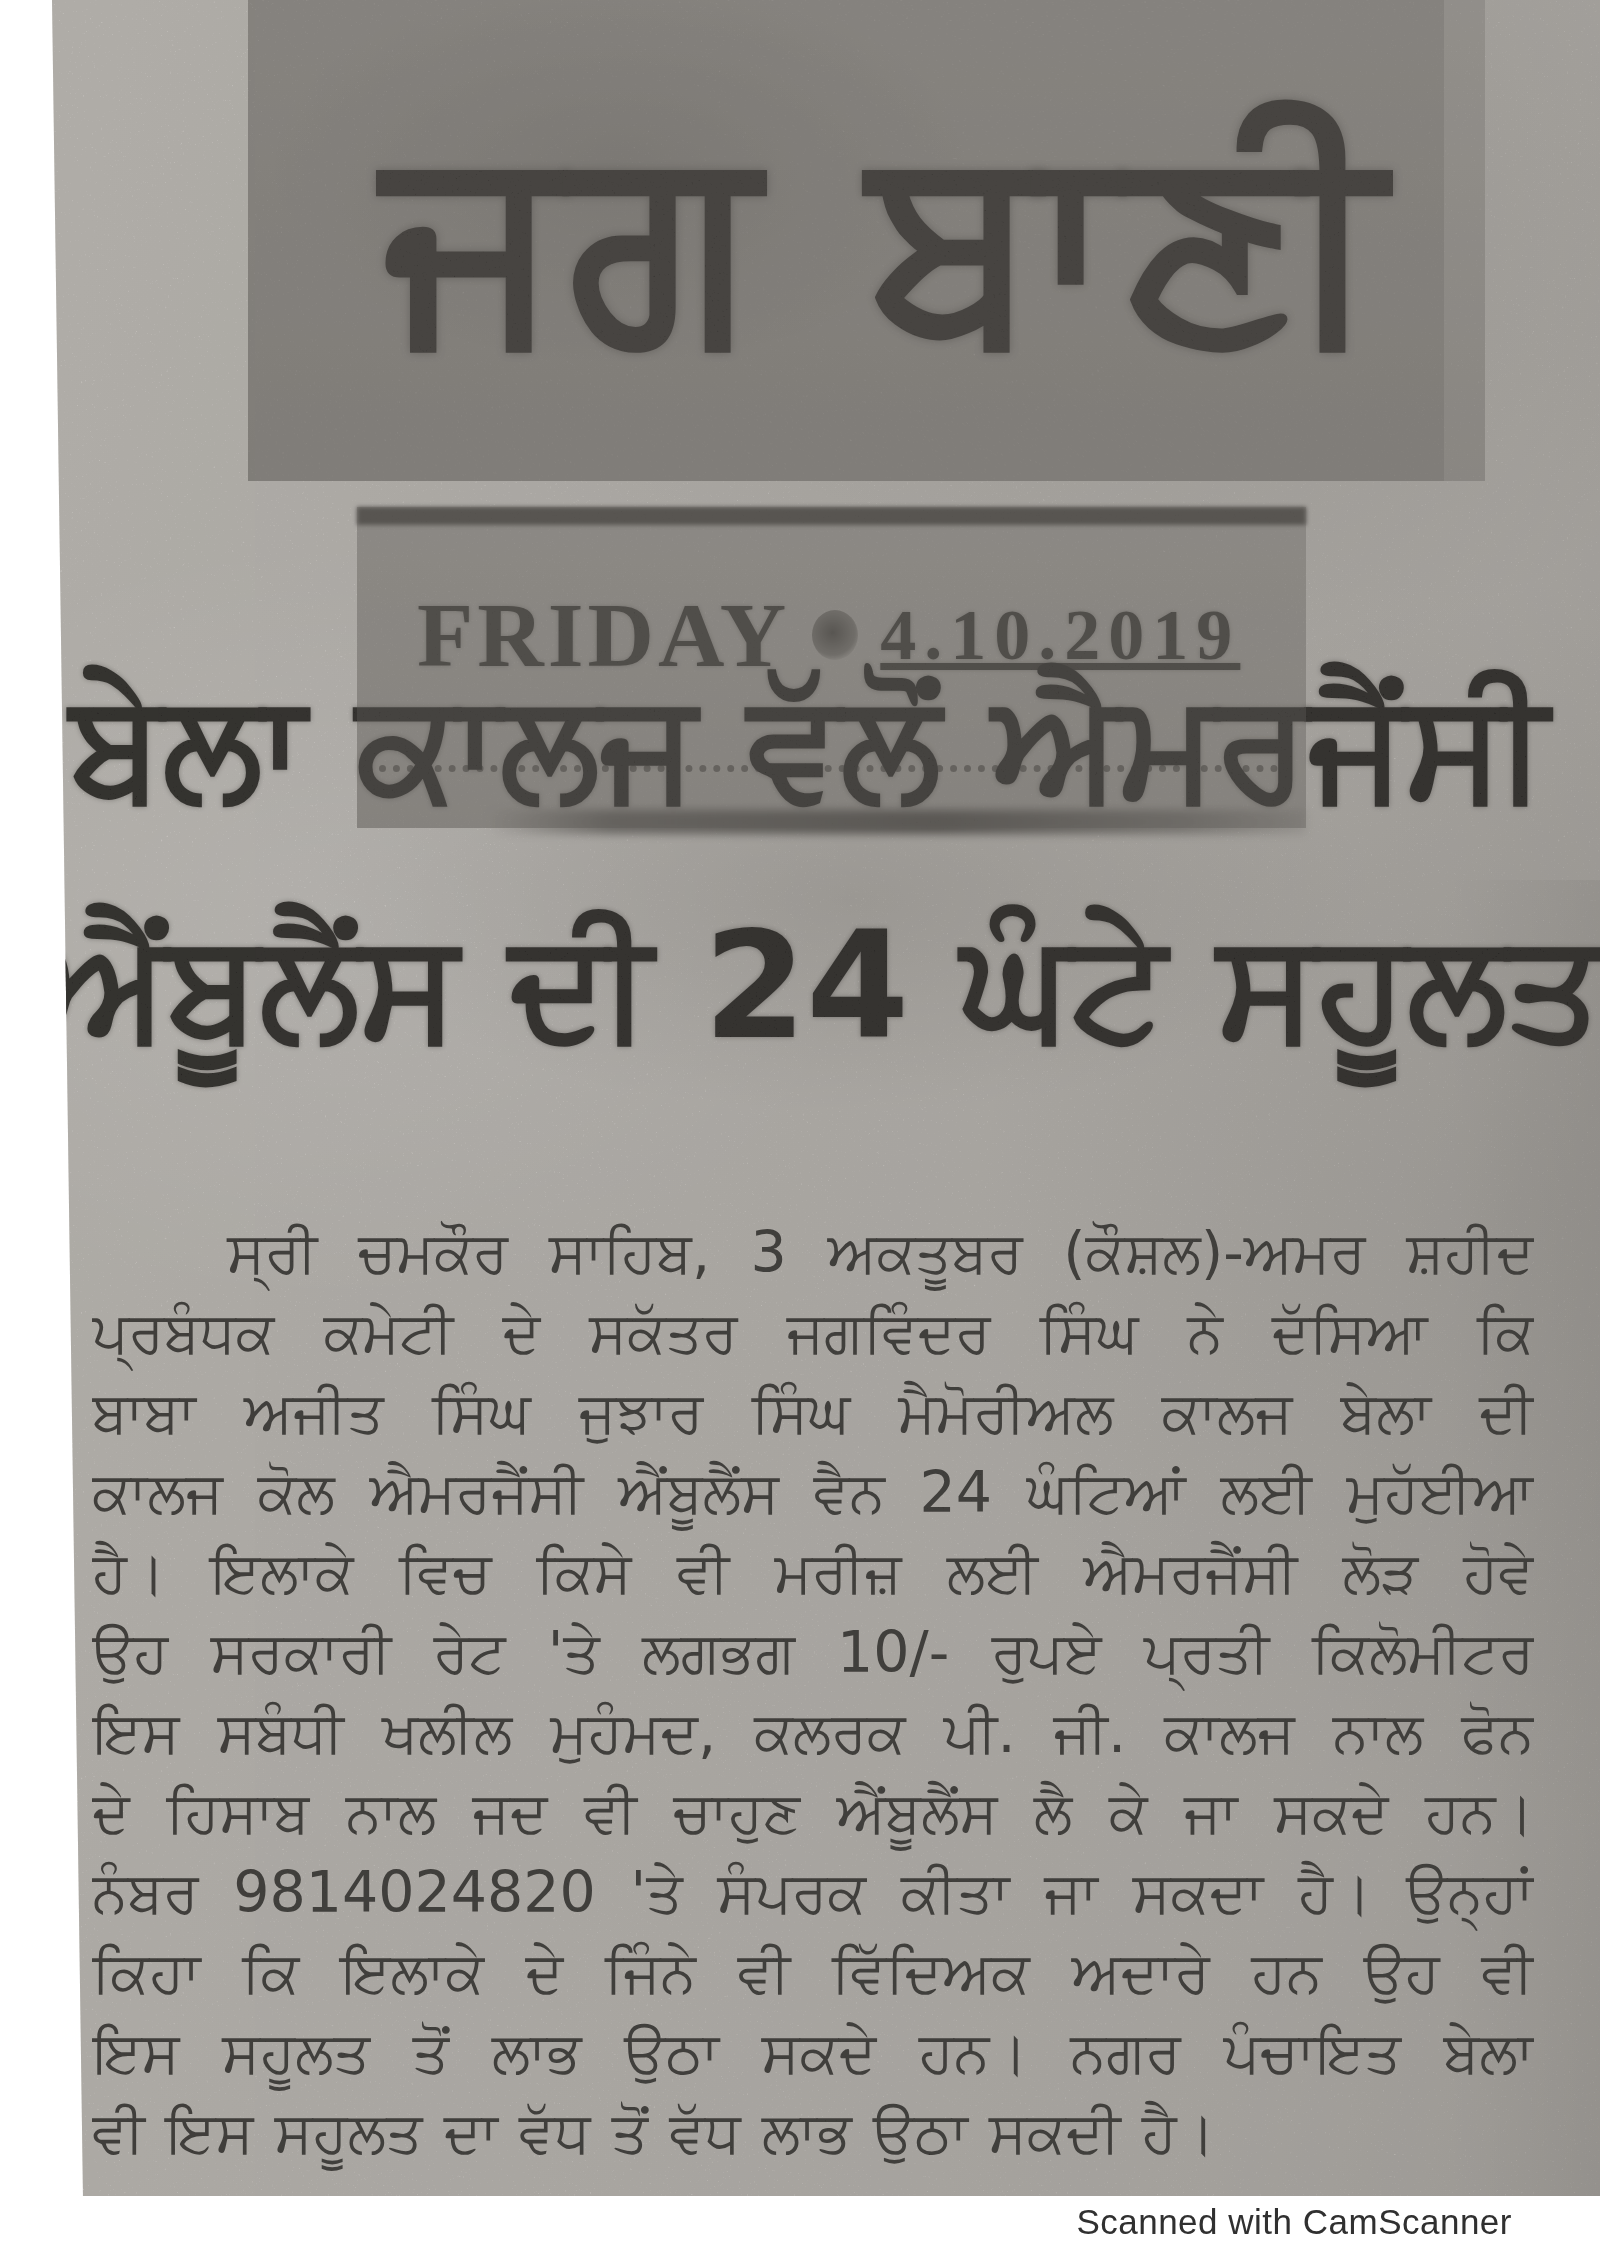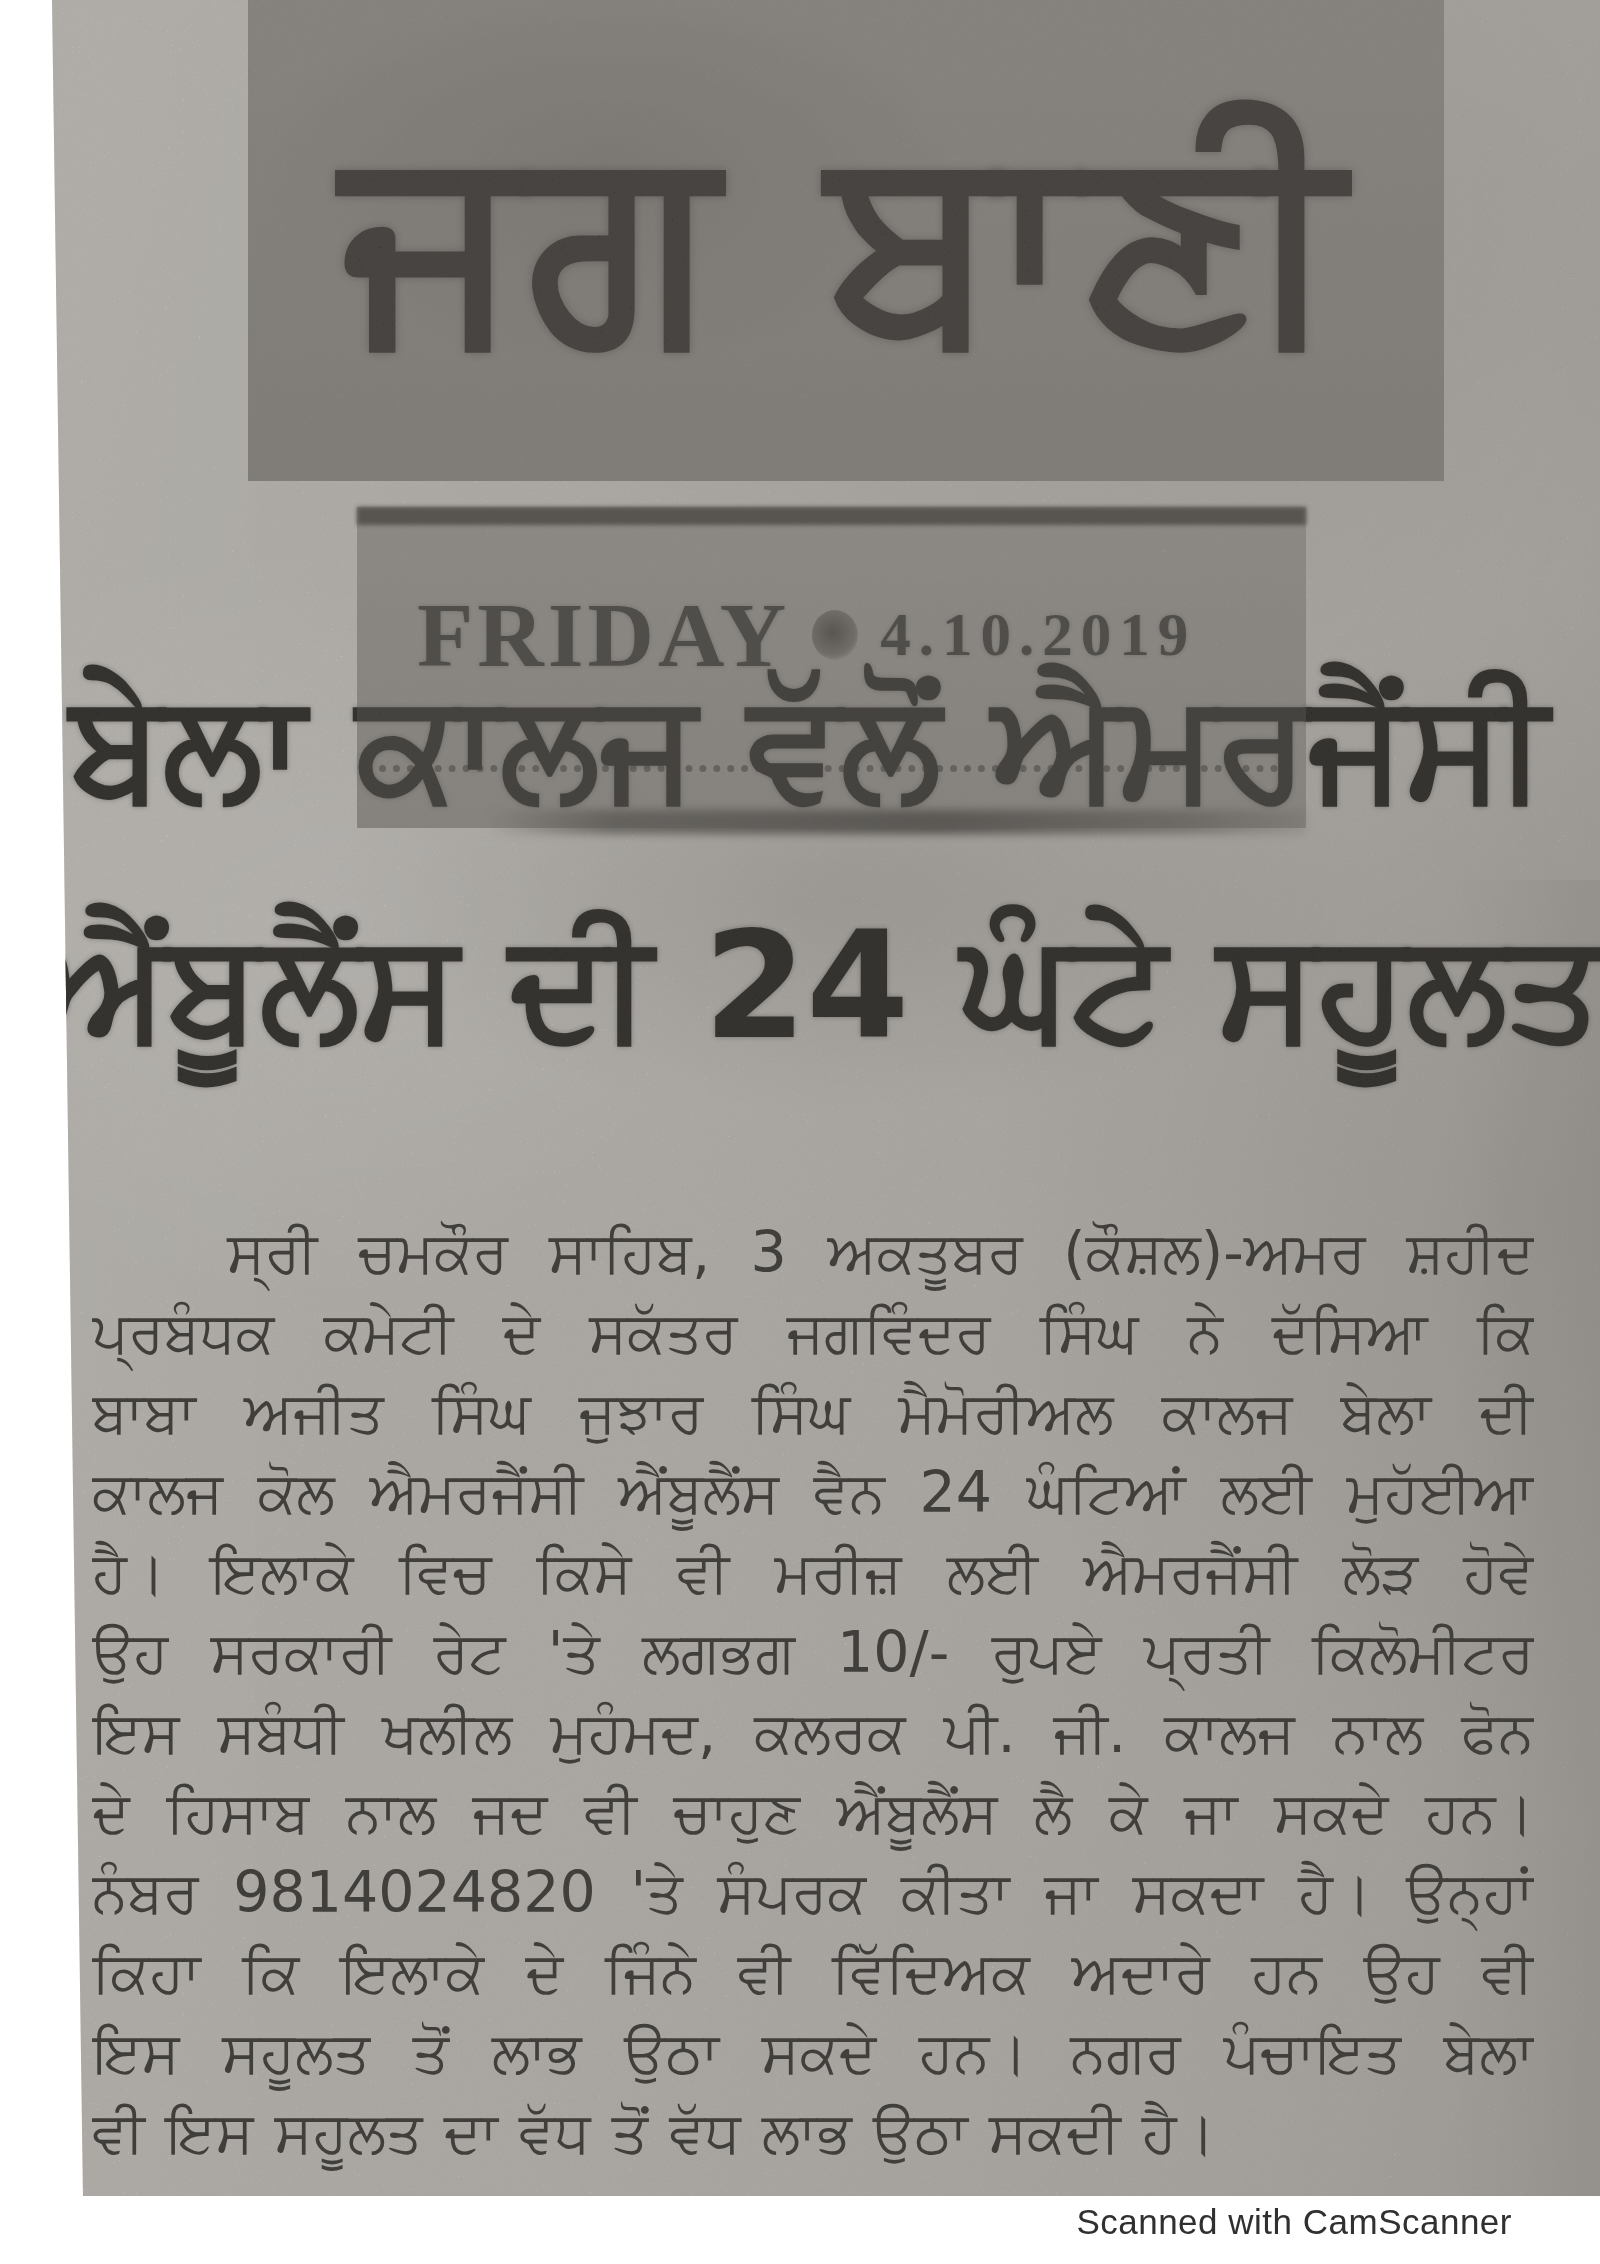--- a/index.html
+++ b/index.html
@@ -25,21 +25,21 @@
     background:radial-gradient(closest-side, rgba(122,119,114,.26), rgba(122,119,114,0) 78%); }
   .shade2 { left:1400px; top:880px; width:200px; height:1320px;
     background:linear-gradient(90deg, rgba(108,106,102,0), rgba(108,106,102,.20)); }
 
   
   .masthead {
     position:absolute; left:248px; top:0; width:1196px; height:481px;
     background:
       radial-gradient(500px 280px at 30% 35%, rgba(60,58,55,.18), transparent 70%),
       linear-gradient(180deg, #a9a6a1 0%, #a3a09b 50%, #9c9994 100%);
-    display:flex; align-items:center; justify-content:center;
+    display:flex; align-items:center; justify-content:center;padding-left:41px;
   }
   .masthead-title {
     font-size:272px; line-height:1; font-weight:bold; color:#171513;
     letter-spacing:8px; text-shadow:0 0 9px rgba(22,20,18,.45);
     white-space:nowrap;
   }
 
   
   .date-banner {
     position:absolute; left:357px; top:507px; width:949px; height:321px;
@@ -50,21 +50,21 @@
     background:rgba(42,40,37,.85); filter:blur(2px);
   }
   .date-row {
     position:absolute; left:60px; top:58px; right:40px; height:140px;
     display:flex; align-items:center; gap:22px;
     font-family:"Liberation Serif", serif; font-weight:bold; color:#2e2c29;
   }
   .date-day  { font-size:92px; letter-spacing:4px; text-shadow:0 0 4px rgba(30,28,26,.35); }
   .date-dot  { width:46px; height:50px; border-radius:50%;
     background:radial-gradient(circle at 45% 45%, rgba(52,50,46,.9), rgba(70,68,64,.55) 60%, rgba(70,68,64,0) 78%); }
-  .date-date { font-size:61px; letter-spacing:8px; text-shadow:0 0 4px rgba(30,28,26,.35); }
+  .date-date { font-size:72px; letter-spacing:8px; text-shadow:0 0 4px rgba(30,28,26,.35);text-decoration:underline; }
   .dotted-rule {
     position:absolute; left:22px; right:14px; bottom:56px; height:0;
     border-bottom:7px dotted #514f4b; opacity:.85;
   }
   .ink-smudge {
     position:absolute; left:130px; right:0; bottom:-6px; height:24px;
     background:linear-gradient(90deg, rgba(45,43,40,0) 0%, rgba(45,43,40,.60) 15%,
       rgba(45,43,40,.80) 55%, rgba(45,43,40,.45) 85%, rgba(45,43,40,.12) 100%);
     filter:blur(4px);
   }

